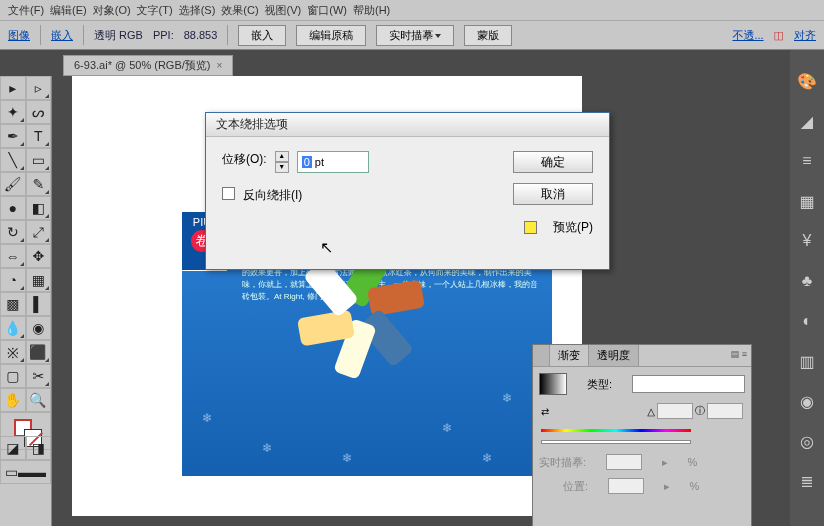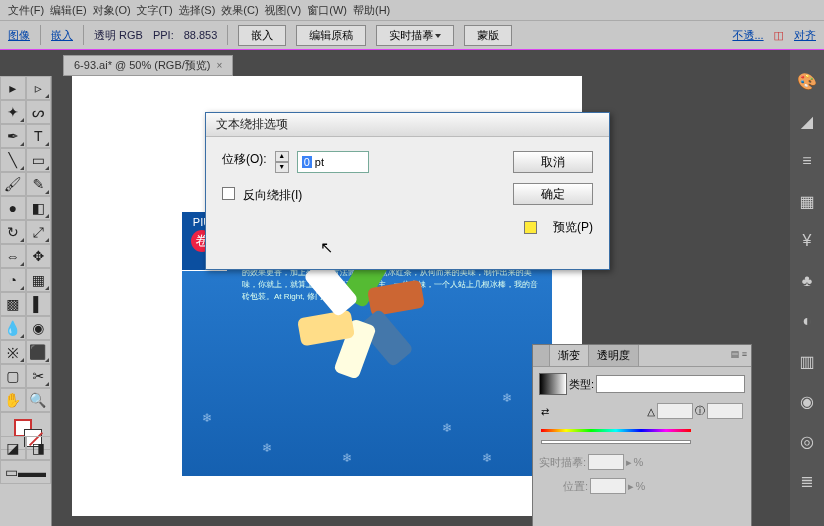--- a/index.html
+++ b/index.html
@@ -40,21 +40,21 @@
 .art .p3 { width: 28px; height: 54px; background:#47a; left:190px; top:100px; transform:rotate(140deg);}
 .art .p4 { width: 26px; height: 56px; background:#fffde0; left:160px; top:110px; transform:rotate(200deg);}
 .art .p5 { width: 28px; height: 54px; background:#fd8; left:130px; top:90px; transform:rotate(260deg);}
 .art .p6 { width: 28px; height: 54px; background:#fff; left:135px; top:50px; transform:rotate(320deg);}
 .art .flake { position:absolute; color:#cfe8ff; font-size:12px; opacity:.6;}
 
 .panel { position: absolute; right: 38px; top: 268px; width: 220px; height: 190px; background: #c8c8c8; border: 1px solid #777; font-size: 11px; }
 .panel .ptabs { display:flex; border-bottom:1px solid #999; }
 .panel .ptabs span { padding:3px 8px; background:#b6b6b6; border-right:1px solid #999; }
 .panel .ptabs span.on { background:#c8c8c8; }
-.panel .row { display:flex; align-items:center; padding:6px; gap:2px; }
+.panel .row { display:flex; align-items:center; padding:6px; gap:20px; }
 .panel .sw { width:28px; height:22px; background:linear-gradient(90deg,#000,#fff); border:1px solid #666;}
 .panel .sel { flex:1; border:1px solid #888; background:#fff; height:18px; }
 .panel .sld { width:150px; height:3px; background:linear-gradient(90deg,red,yellow,lime,cyan,blue,magenta,red); margin:8px;}
 .panel .hsld { width:150px; height:4px; background:#fff; border:1px solid #888; margin:4px 8px;}
 .panel .dim { color:#888; }
 .panel .num { width:36px; height:16px; border:1px solid #999; background:#eee; display:inline-block;}
 .panel .menuic { position:absolute; right:4px; top:4px; font-size:9px; color:#555;}
 
 .dlg { position: absolute; left: 205px; top: 112px; width: 405px; height: 158px; background: #eee; border: 1px solid #3a6ea5; box-shadow: 2px 2px 6px rgba(0,0,0,.4); }
 .dlg .titlebar { height: 24px; background: linear-gradient(#fafafa,#dcdcdc); border-bottom:1px solid #bbb; display:flex; align-items:center; padding-left:10px; font-size:12px; color:#222;}
@@ -246,22 +246,22 @@
         <div class="inp">
           <span class="sel">0</span> <span>pt</span>
         </div>
       </div>
       <div class="frow">
         <span class="chk"></span>
         <span>反向绕排(I)</span>
       </div>
     </div>
     <div class="col2">
+      <button class="dbtn">确定</button>
       <button class="dbtn">取消</button>
-      <button class="dbtn">确定</button>
       <div class="prev">
         <span class="chk y"></span>
         <span>预览(P)</span>
       </div>
     </div>
   </div>
 </div>
 
 <div class="cursor">↖</div>
 

